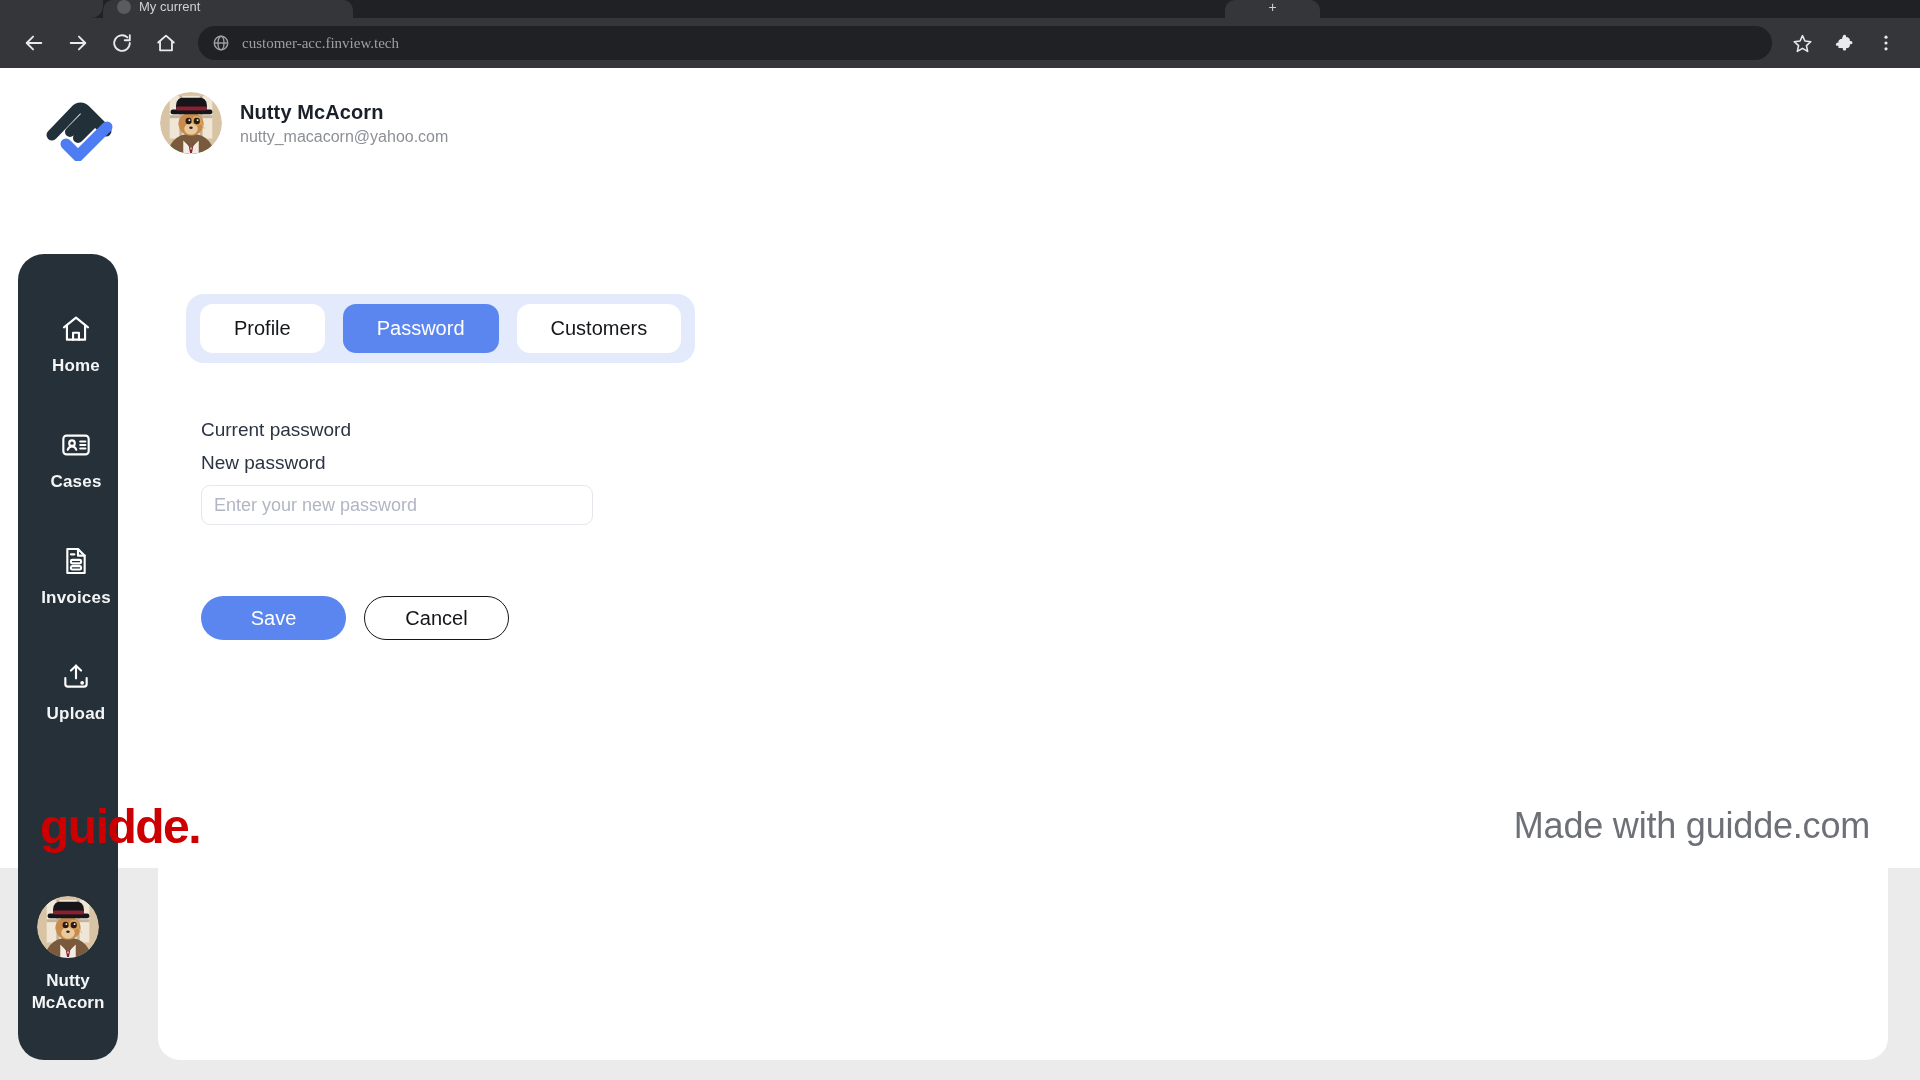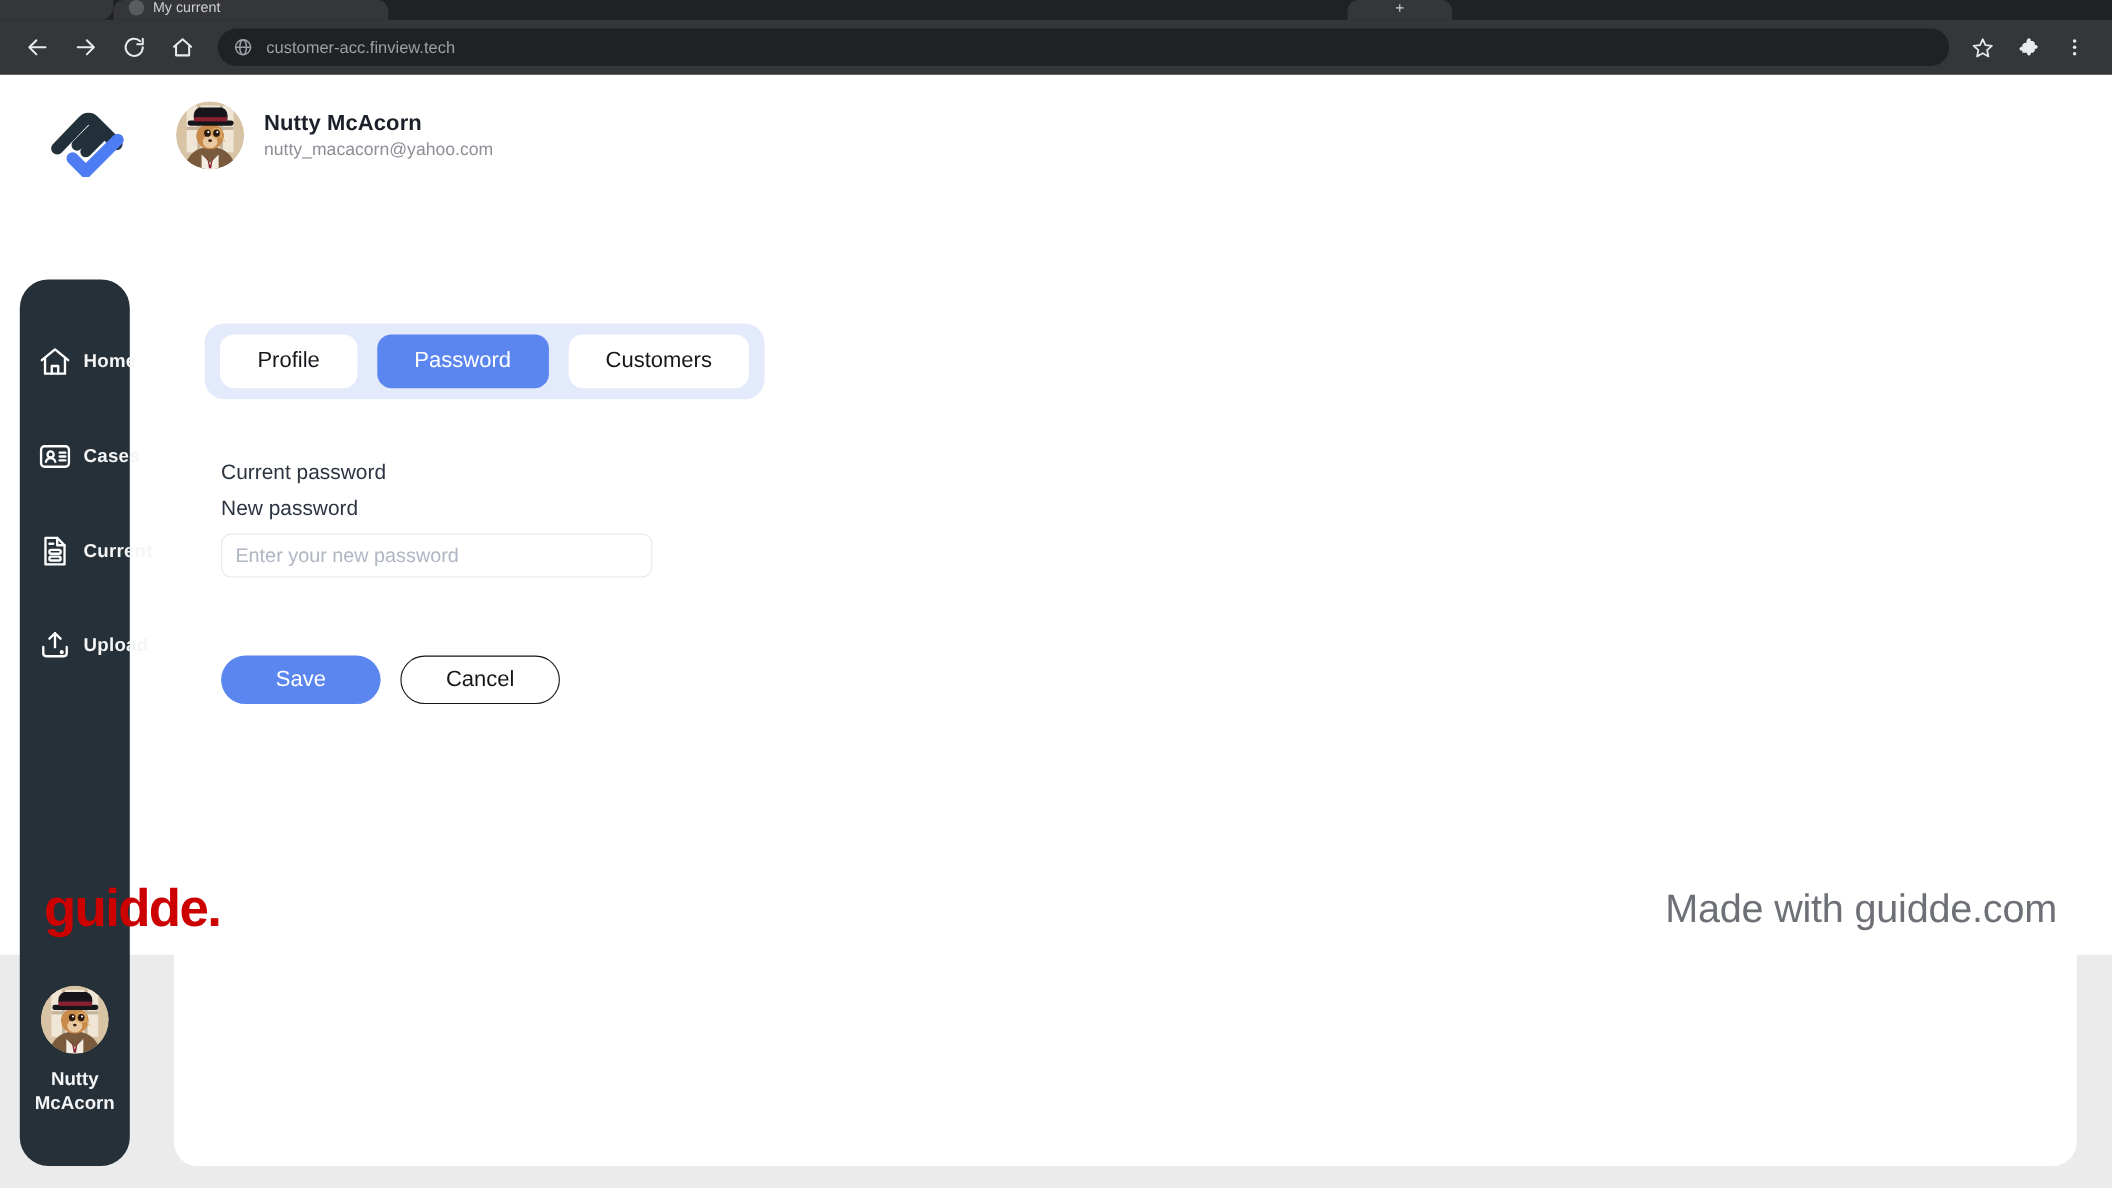--- a/index.html
+++ b/index.html
@@ -98,20 +98,21 @@
     height: 34px;
     background: #202124;
     border-radius: 17px;
     display: flex;
     align-items: center;
     padding: 0 14px;
     gap: 12px;
     margin-left: 8px;
     margin-right: 6px;
     min-width: 0;
+    font-family: Liberation Serif, serif;
   }
   .omnibox-url {
     color: #9aa0a6;
     font-size: 15px;
     white-space: nowrap;
     overflow: hidden;
     text-overflow: ellipsis;
   }
   .toolbar-right {
     display: flex;
@@ -179,21 +180,21 @@
     background: #263038;
     border-radius: 26px;
     display: flex;
     flex-direction: column;
     align-items: center;
     padding-top: 58px;
   }
   .side-item {
     width: 100%;
     display: flex;
-    flex-direction: row;
+    flex-direction: column;
     align-items: center;
     gap: 10px;
     margin-bottom: 52px;
     color: #ffffff;
     padding-left: 16px;
   }
   .side-icon { height: 34px; display: flex; align-items: center; justify-content: center; }
   .side-label {
     font-size: 17px;
     font-weight: bold;
@@ -470,21 +471,21 @@
     <div class="side-item">
       <span class="side-icon">
         <svg width="32" height="32" viewBox="0 0 24 24" fill="none" stroke="#ffffff" stroke-width="1.6" stroke-linecap="round" stroke-linejoin="round">
           <path d="M5.5 3h8l5 5v13h-13z"></path>
             <path d="M13.5 3v5h5"></path>
           <line x1="8.2" y1="7" x2="10.8" y2="7"></line>
           <rect x="8.2" y="11.2" width="7.6" height="2.6" rx="1"></rect>
           <rect x="8.2" y="15.8" width="7.6" height="2.6" rx="1"></rect>
         </svg>
       </span>
-      <span class="side-label">Current</span>
+      <span class="side-label">Invoices</span>
     </div>
 
     <div class="side-item">
       <span class="side-icon">
         <svg width="32" height="32" viewBox="0 0 24 24" fill="none" stroke="#ffffff" stroke-width="1.6" stroke-linecap="round" stroke-linejoin="round">
           <path d="M12 3.5v9.5"></path>
             <polyline points="8.2,7.2 12,3.5 15.8,7.2"></polyline>
           <path d="M4 12.8v4.4a2 2 0 0 0 2 2h12a2 2 0 0 0 2-2v-4.4"></path>
           <circle cx="16.6" cy="16.4" r=".6" fill="#ffffff"></circle>
         </svg>

